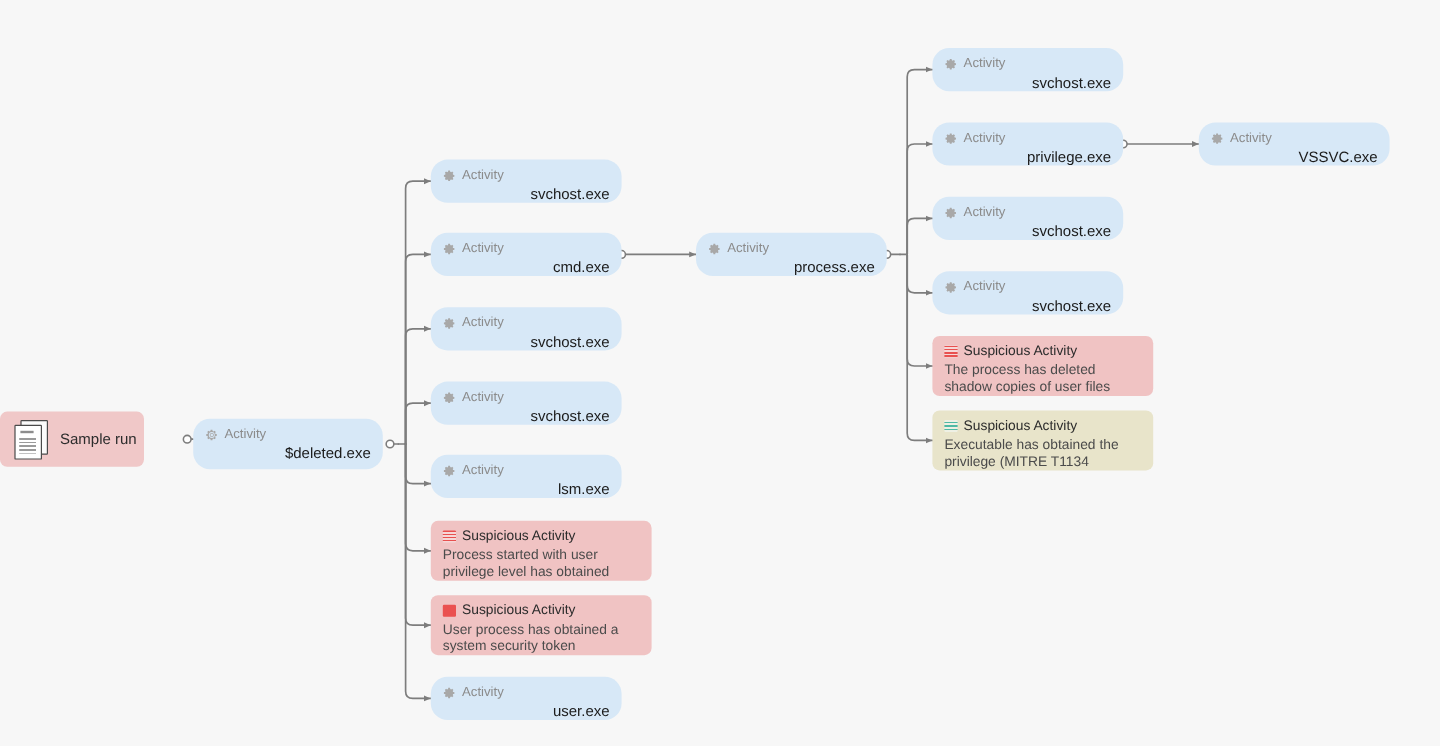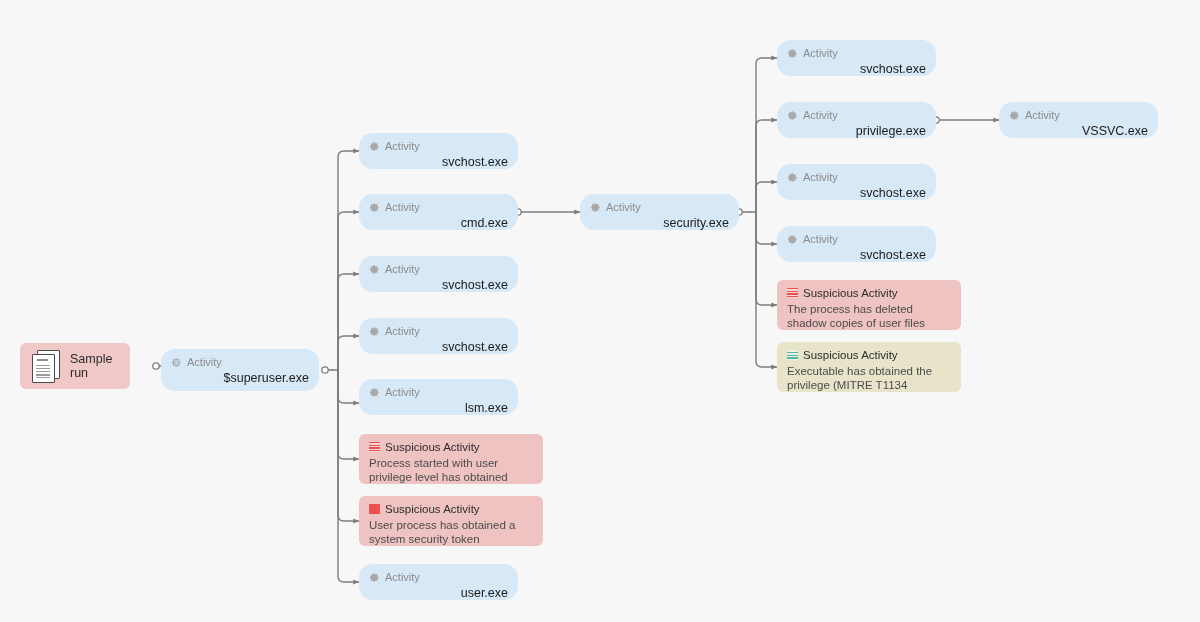--- a/index.html
+++ b/index.html
@@ -195,39 +195,39 @@
       <path d="M756,212 L756,188 Q756,182 762,182 L777,182" marker-end="url(#arrow)"></path>
       <path d="M756,212 L756,238 Q756,244 762,244 L777,244" marker-end="url(#arrow)"></path>
       <path d="M756,212 L756,299 Q756,305 762,305 L777,305" marker-end="url(#arrow)"></path>
       <path d="M756,212 L756,361 Q756,367 762,367 L777,367" marker-end="url(#arrow)"></path>
 
       <path d="M936,120 L999,120" marker-end="url(#arrow)"></path>
       <circle cx="936" cy="120" r="3.2" fill="#ffffff" stroke="#7d7d7d" stroke-width="1.3"></circle>
     </g>
   </svg>
 
-  <div class="node root" style="left:20px; top:343px; width:110px; height:46px;">
+  <div class="node root" style="left:0; top:343px; width:120px; height:46px;">
     <span class="doc-icon">
       <span class="back"></span>
       <span class="front">
           <span class="lines"></span>
         </span>
     </span>
     <span class="root-label">Sample run</span>
   </div>
 
   <div class="node activity" style="left:161px; top:349px; width:158px; height:42px;">
     <div class="hdr">
       <svg class="gear" viewBox="0 0 24 24">
         <path fill="#a8a8a8" d="M12 8.2a3.8 3.8 0 1 0 0 7.6 3.8 3.8 0 0 0 0-7.6zm0 6.2a2.4 2.4 0 1 1 0-4.8 2.4 2.4 0 0 1 0 4.8z"></path>
         <path fill="#a8a8a8" d="M21 13.6v-3.2l-2.3-.4a7 7 0 0 0-.7-1.7l1.3-1.9-2.2-2.2-1.9 1.3a7 7 0 0 0-1.7-.7L13.1 2.5H9.9l-.4 2.3a7 7 0 0 0-1.7.7L5.9 4.2 3.7 6.4l1.3 1.9a7 7 0 0 0-.7 1.7l-2.3.4v3.2l2.3.4a7 7 0 0 0 .7 1.7l-1.3 1.9 2.2 2.2 1.9-1.3a7 7 0 0 0 1.7.7l.4 2.3h3.2l.4-2.3a7 7 0 0 0 1.7-.7l1.9 1.3 2.2-2.2-1.3-1.9a7 7 0 0 0 .7-1.7l2.3-.4zm-9 3.8a5.4 5.4 0 1 1 0-10.8 5.4 5.4 0 0 1 0 10.8z"></path>
       </svg>
       <span class="hdr-text">Activity</span>
     </div>
-    <div class="title">$superuser.exe</div>
+    <div class="title">$deleted.exe</div>
   </div>
 
   <div class="node activity" style="left:359px; top:133px; width:159px; height:36px;">
     <div class="hdr">
       <svg class="gear" viewBox="0 0 24 24">
         <path fill="#a8a8a8" d="M12 8.2a3.8 3.8 0 1 0 0 7.6 3.8 3.8 0 0 0 0-7.6zm0 6.2a2.4 2.4 0 1 1 0-4.8 2.4 2.4 0 0 1 0 4.8z"></path>
         <path fill="#a8a8a8" d="M12 6.6a5.4 5.4 0 1 0 0 10.8 5.4 5.4 0 0 0 0-10.8zm0 9.6a4.2 4.2 0 1 1 0-8.4 4.2 4.2 0 0 1 0 8.4z"></path>
         <path fill="#a8a8a8" d="M21 13.6v-3.2l-2.3-.4a7 7 0 0 0-.7-1.7l1.3-1.9-2.2-2.2-1.9 1.3a7 7 0 0 0-1.7-.7L13.1 2.5H9.9l-.4 2.3a7 7 0 0 0-1.7.7L5.9 4.2 3.7 6.4l1.3 1.9a7 7 0 0 0-.7 1.7l-2.3.4v3.2l2.3.4a7 7 0 0 0 .7 1.7l-1.3 1.9 2.2 2.2 1.9-1.3a7 7 0 0 0 1.7.7l.4 2.3h3.2l.4-2.3a7 7 0 0 0 1.7-.7l1.9 1.3 2.2-2.2-1.3-1.9a7 7 0 0 0 .7-1.7l2.3-.4z"></path>
       </svg>
       <span class="hdr-text">Activity</span>
@@ -313,21 +313,21 @@
 
   <div class="node activity" style="left:580px; top:194px; width:159px; height:36px;">
     <div class="hdr">
       <svg class="gear" viewBox="0 0 24 24">
         <path fill="#a8a8a8" d="M12 8.2a3.8 3.8 0 1 0 0 7.6 3.8 3.8 0 0 0 0-7.6zm0 6.2a2.4 2.4 0 1 1 0-4.8 2.4 2.4 0 0 1 0 4.8z"></path>
         <path fill="#a8a8a8" d="M12 6.6a5.4 5.4 0 1 0 0 10.8 5.4 5.4 0 0 0 0-10.8zm0 9.6a4.2 4.2 0 1 1 0-8.4 4.2 4.2 0 0 1 0 8.4z"></path>
         <path fill="#a8a8a8" d="M21 13.6v-3.2l-2.3-.4a7 7 0 0 0-.7-1.7l1.3-1.9-2.2-2.2-1.9 1.3a7 7 0 0 0-1.7-.7L13.1 2.5H9.9l-.4 2.3a7 7 0 0 0-1.7.7L5.9 4.2 3.7 6.4l1.3 1.9a7 7 0 0 0-.7 1.7l-2.3.4v3.2l2.3.4a7 7 0 0 0 .7 1.7l-1.3 1.9 2.2 2.2 1.9-1.3a7 7 0 0 0 1.7.7l.4 2.3h3.2l.4-2.3a7 7 0 0 0 1.7-.7l1.9 1.3 2.2-2.2-1.3-1.9a7 7 0 0 0 .7-1.7l2.3-.4z"></path>
       </svg>
       <span class="hdr-text">Activity</span>
     </div>
-    <div class="title">security.exe</div>
+    <div class="title">process.exe</div>
   </div>
 
   <div class="node activity" style="left:777px; top:40px; width:159px; height:36px;">
     <div class="hdr">
       <svg class="gear" viewBox="0 0 24 24">
         <path fill="#a8a8a8" d="M12 8.2a3.8 3.8 0 1 0 0 7.6 3.8 3.8 0 0 0 0-7.6zm0 6.2a2.4 2.4 0 1 1 0-4.8 2.4 2.4 0 0 1 0 4.8z"></path>
         <path fill="#a8a8a8" d="M12 6.6a5.4 5.4 0 1 0 0 10.8 5.4 5.4 0 0 0 0-10.8zm0 9.6a4.2 4.2 0 1 1 0-8.4 4.2 4.2 0 0 1 0 8.4z"></path>
         <path fill="#a8a8a8" d="M21 13.6v-3.2l-2.3-.4a7 7 0 0 0-.7-1.7l1.3-1.9-2.2-2.2-1.9 1.3a7 7 0 0 0-1.7-.7L13.1 2.5H9.9l-.4 2.3a7 7 0 0 0-1.7.7L5.9 4.2 3.7 6.4l1.3 1.9a7 7 0 0 0-.7 1.7l-2.3.4v3.2l2.3.4a7 7 0 0 0 .7 1.7l-1.3 1.9 2.2 2.2 1.9-1.3a7 7 0 0 0 1.7.7l.4 2.3h3.2l.4-2.3a7 7 0 0 0 1.7-.7l1.9 1.3 2.2-2.2-1.3-1.9a7 7 0 0 0 .7-1.7l2.3-.4z"></path>
       </svg>
       <span class="hdr-text">Activity</span>

